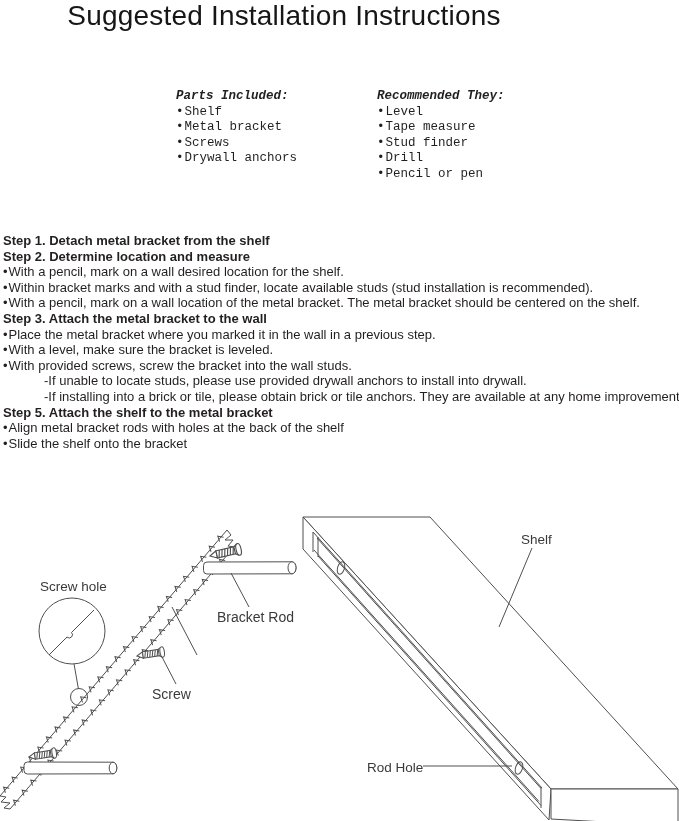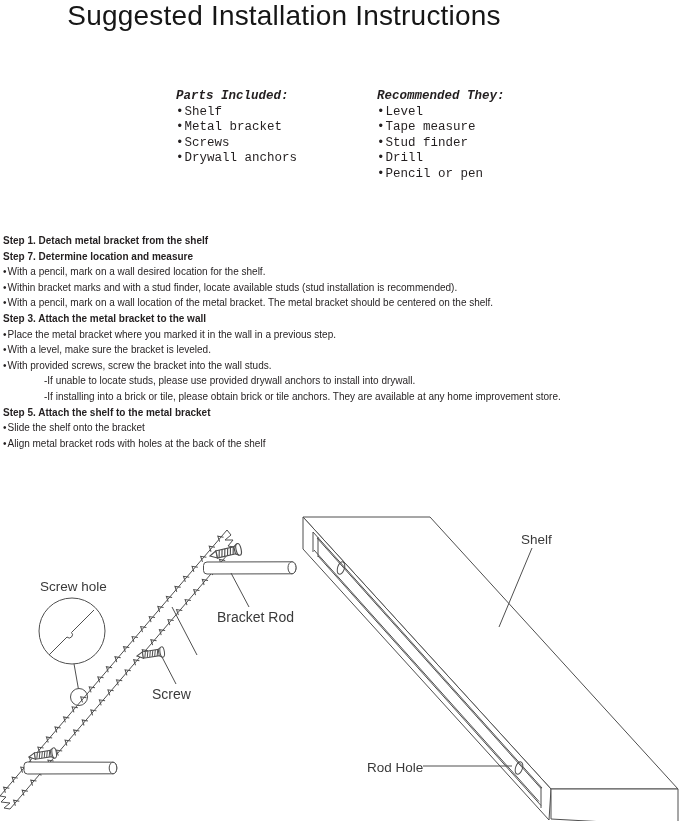--- a/index.html
+++ b/index.html
@@ -9,21 +9,21 @@
   }
   .page-title{
     position:absolute;left:0;top:0;width:568px;text-align:center;
     font-size:28px;font-weight:400;color:#161616;letter-spacing:0.2px;
   }
   .list-col{position:absolute;top:89px;font-size:12.5px;line-height:15.5px;white-space:nowrap;font-family:Liberation Mono, monospace;}
   .list-col.parts{left:176px;}
   .list-col.tools{left:377px;}
   .list-heading{font-weight:bold;font-style:italic;}
   .list-item::before{content:"\2022";margin-right:1px;}
-  .steps{position:absolute;left:3px;top:233px;width:676px;font-size:10px;line-height:15.6px;white-space:nowrap;}
+  .steps{position:absolute;left:3px;top:233px;width:676px;font-size:13px;line-height:15.6px;white-space:nowrap;}
   .step-heading{font-weight:bold;}
   .step-bullet::before{content:"\2022";margin-right:1px;}
   .step-subnote{padding-left:41px;}
   .diagram{position:absolute;left:0;top:480px;}
   .diagram text{font-family:"Liberation Sans","DejaVu Sans",sans-serif;fill:#3a3a3a;}
   .stroke{stroke:#4f4f4f;stroke-width:1;fill:none;}
   .whitefill{stroke:#4f4f4f;stroke-width:1;fill:#ffffff;}
 </style>
 </head>
 <body>
@@ -45,33 +45,33 @@
       <div class="list-item">Level</div>
       <div class="list-item">Tape measure</div>
       <div class="list-item">Stud finder</div>
       <div class="list-item">Drill</div>
       <div class="list-item">Pencil or pen</div>
     </div>
 </div>
 
 <div class="steps">
     <div class="step-heading">Step 1. Detach metal bracket from the shelf</div>
-    <div class="step-heading">Step 7. Determine location and measure</div>
+    <div class="step-heading">Step 2. Determine location and measure</div>
     <div class="step-bullet">With a pencil, mark on a wall desired location for the shelf.</div>
     <div class="step-bullet">Within bracket marks and with a stud finder, locate available studs (stud installation is recommended).</div>
     <div class="step-bullet">With a pencil, mark on a wall location of the metal bracket. The metal bracket should be centered on the shelf.</div>
     <div class="step-heading">Step 3. Attach the metal bracket to the wall</div>
     <div class="step-bullet">Place the metal bracket where you marked it in the wall in a previous step.</div>
     <div class="step-bullet">With a level, make sure the bracket is leveled.</div>
     <div class="step-bullet">With provided screws, screw the bracket into the wall studs.</div>
     <div class="step-subnote">-If unable to locate studs, please use provided drywall anchors to install into drywall.</div>
     <div class="step-subnote">-If installing into a brick or tile, please obtain brick or tile anchors. They are available at any home improvement store.</div>
     <div class="step-heading">Step 5. Attach the shelf to the metal bracket</div>
+    <div class="step-bullet">Align metal bracket rods with holes at the back of the shelf</div>
     <div class="step-bullet">Slide the shelf onto the bracket</div>
-    <div class="step-bullet">Align metal bracket rods with holes at the back of the shelf</div>
   </div>
 
 <svg class="diagram" width="679" height="341" viewBox="0 480 679 341" xmlns="http://www.w3.org/2000/svg">
   <defs>
     <g id="screw-def">
       <path class="whitefill" d="M0,0 L6,-3.2 L6,3.2 Z"></path>
       <rect class="whitefill" x="6" y="-3.2" width="16" height="6.4"></rect>
       <line class="stroke" x1="9" y1="-3.2" x2="7.4" y2="3.2"></line>
       <line class="stroke" x1="11.5" y1="-3.2" x2="9.9" y2="3.2"></line>
       <line class="stroke" x1="14" y1="-3.2" x2="12.4" y2="3.2"></line>

